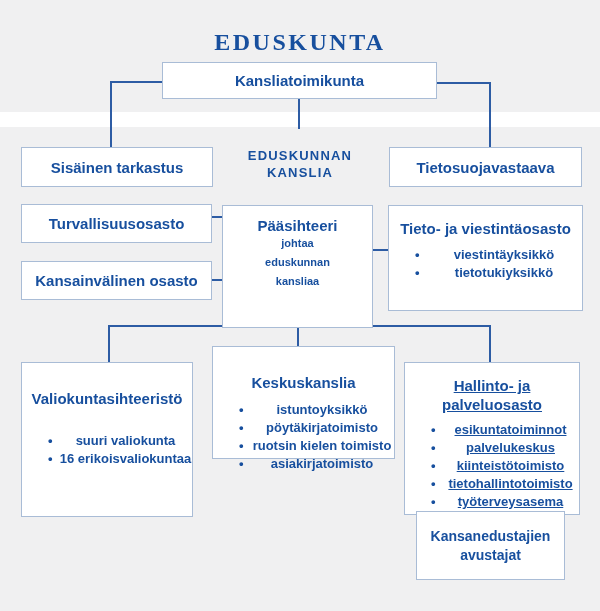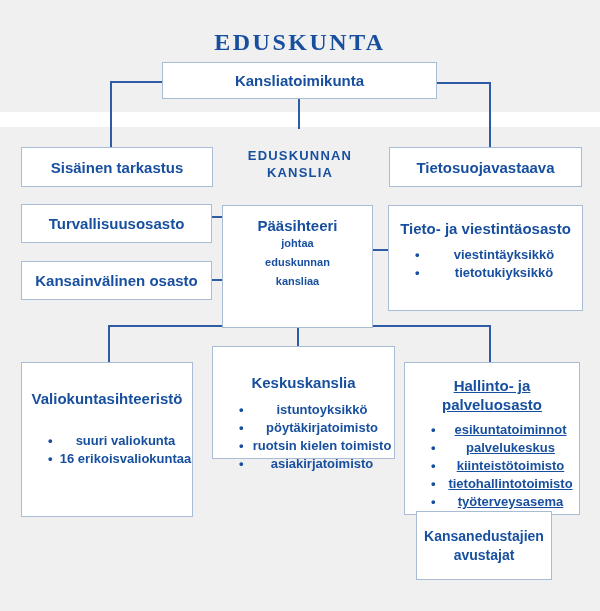--- a/index.html
+++ b/index.html
@@ -118,21 +118,21 @@
   .box-kansainvalinen    { left: 21px;  top: 261px; width: 191px; height: 39px; }
   .box-paasihteeri       { left: 222px; top: 205px; width: 151px; height: 123px; padding-top: 11px; }
   .box-tieto             { left: 388px; top: 205px; width: 195px; height: 106px; padding-top: 14px; }
   .box-tieto .box-title  { margin-bottom: 9px; }
   .box-valiokunta        { left: 21px;  top: 362px; width: 172px; height: 155px; padding-top: 27px; }
   .box-valiokunta .box-title { margin-bottom: 25px; }
   .box-keskuskanslia     { left: 212px; top: 346px; width: 183px; height: 113px; padding-top: 27px; }
   .box-keskuskanslia .box-title { margin-bottom: 10px; }
   .box-hallinto          { left: 404px; top: 362px; width: 176px; height: 153px; padding-top: 13px; text-decoration: underline; }
   .box-hallinto ul.title15 { margin-bottom: 7px; }
-  .box-avustajat         { left: 416px; top: 511px; width: 136px; height: 69px; z-index: 2;
+  .box-avustajat         { left: 416px; top: 511px; width: 149px; height: 69px; z-index: 2;
                            display: flex; align-items: center; justify-content: center; }
 </style>
 </head>
 <body>
 
 <div class="canvas">
 
   <div class="band"></div>
 
   <div class="page-title">EDUSKUNTA</div>

